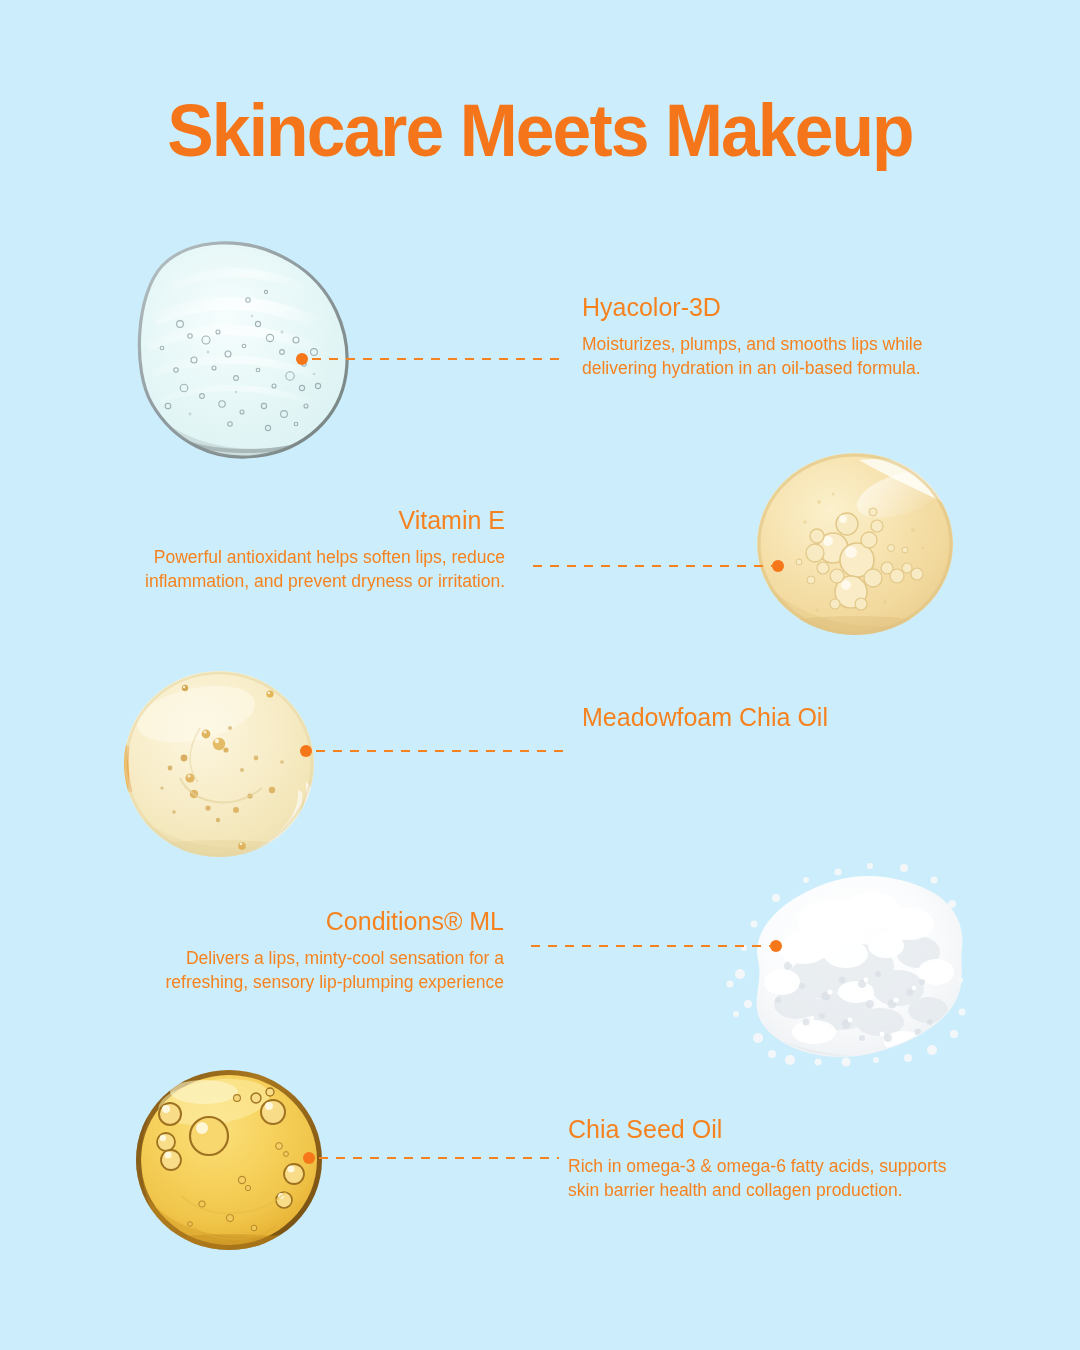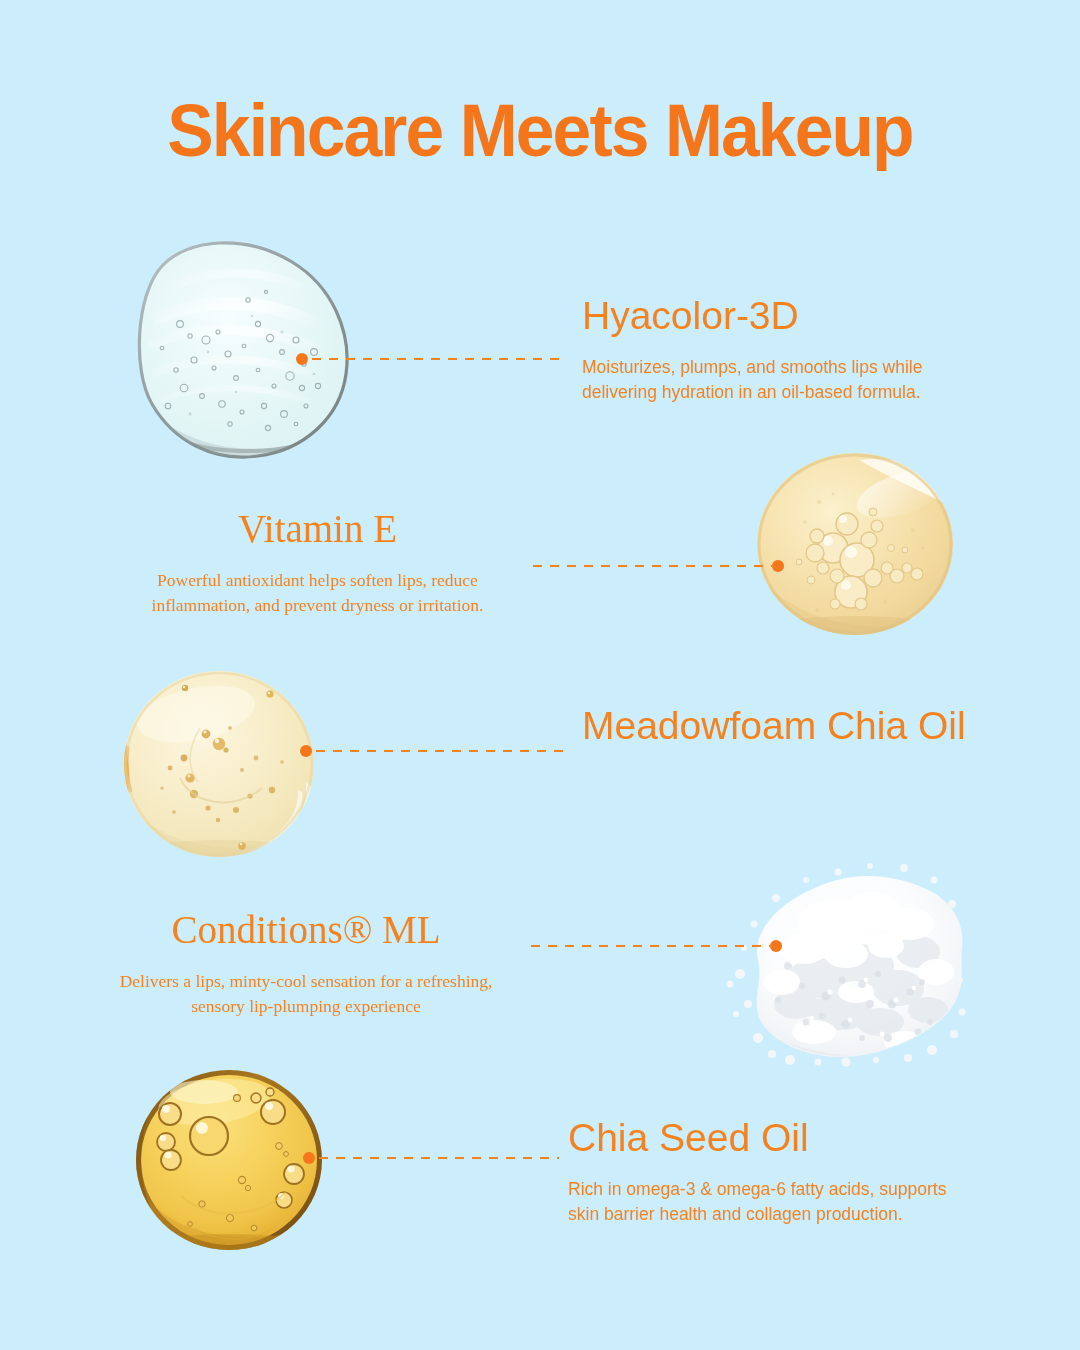--- a/index.html
+++ b/index.html
@@ -23,33 +23,33 @@
     color:#f5761a;
     letter-spacing:-2.0px;
     transform:scaleX(0.94);
     transform-origin:50% 50%;
     white-space:nowrap;
   }
 
   
   .block { position:absolute; }
   .block .heading {
-    font-size:39px;
+    font-size:25px;
     color:#f5821f;
     line-height:1.18;
     white-space:nowrap;
   }
   .block .desc {
     font-size:17.5px;
     color:#f5821f;
     line-height:1.42;
-    margin-top:16px;
+    margin-top:9px;
   }
   .block.align-left  { text-align:left; }
-  .block.align-right { text-align:center;font-family:Liberation Serif, serif; }
+  .block.align-right { text-align:right; }
 
   
   .connector {
     position:absolute;
     height:2px;
     background-image:linear-gradient(to right,#f5821f 0 9px, rgba(0,0,0,0) 9px 17px);
     background-size:17px 2px;
     background-repeat:repeat-x;
   }
   .dot {

